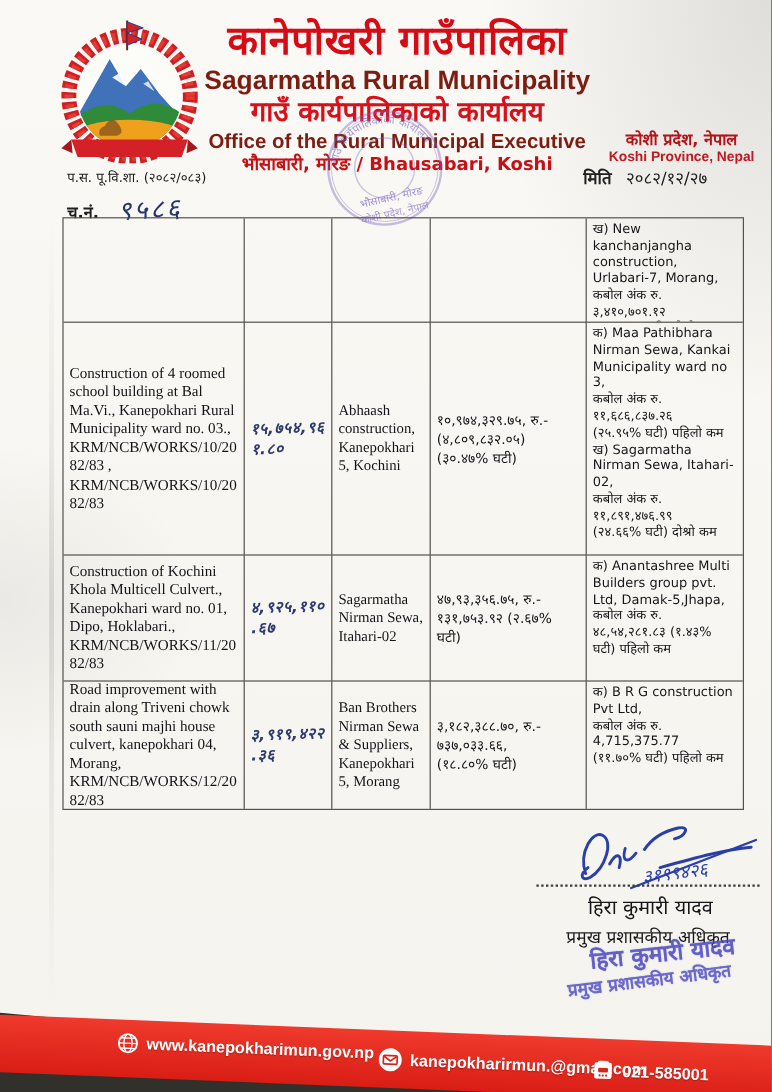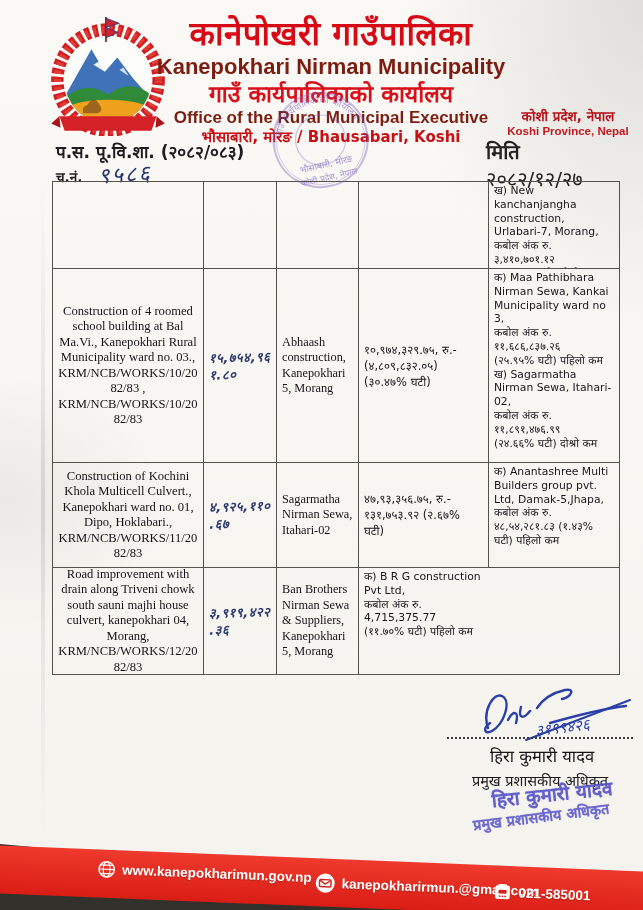--- a/index.html
+++ b/index.html
@@ -17,40 +17,40 @@
   .logo{position:absolute;left:46px;top:16px;width:124px;height:120px;}
   .titles{position:absolute;left:108px;top:14px;width:446px;text-align:center;}
   .t-np-main{font-family:"DejaVu Sans",sans-serif;font-weight:700;font-size:33px;line-height:40px;color:#d70b15;letter-spacing:.5px;}
   .t-en-main{font-family:"Liberation Sans",sans-serif;font-weight:700;font-size:22px;line-height:26px;color:#7c1d12;}
   .t-np-sub{font-family:"DejaVu Sans",sans-serif;font-weight:700;font-size:23px;line-height:28px;color:#d8101a;}
   .t-en-sub{font-family:"Liberation Sans",sans-serif;font-weight:700;font-size:17px;line-height:20px;color:#7c1d12;text-align:center;}
   .t-addr{font-family:"DejaVu Sans",sans-serif;font-weight:700;font-size:15px;line-height:19px;color:#c70f16;}
   .province{position:absolute;left:498px;top:107px;width:140px;text-align:center;}
   .prov-np{font-family:"DejaVu Sans",sans-serif;font-weight:700;font-size:13.5px;color:#b5121a;}
   .prov-en{font-family:"Liberation Sans",sans-serif;font-weight:700;font-size:11.5px;color:#c01820;}
-  .date-line{position:absolute;left:486px;top:138px;display:flex;
-    font-family:"DejaVu Sans",sans-serif;font-size:20px;color:#222;flex-direction:column;}
+  .date-line{position:absolute;left:486px;top:138px;display:flex;gap:12px;
+    font-family:"DejaVu Sans",sans-serif;font-size:14px;color:#222;}
   .date-line .lbl{font-weight:700;}
-  .ref1{position:absolute;left:56px;top:140px;font-family:"DejaVu Sans",sans-serif;font-weight:700;font-size:17px;color:#1d1d1f;}
+  .ref1{position:absolute;left:56px;top:140px;font-family:"DejaVu Sans",sans-serif;font-weight:400;font-size:11px;color:#1d1d1f;}
   .ref2{position:absolute;left:56px;top:158px;display:flex;align-items:baseline;gap:16px;}
   .ref2 .lbl{font-family:"DejaVu Sans",sans-serif;font-weight:700;font-size:13.5px;color:#1d1d1f;}
   .hand-big{font-family:"DejaVu Sans",sans-serif;font-style:italic;font-size:22px;color:#23366e;transform:rotate(-3deg);letter-spacing:2px;}
   .office-stamp{position:absolute;left:246px;top:84px;width:150px;height:122px;opacity:.8;pointer-events:none;}
 
   
   .tbl{position:absolute;left:52px;top:181px;width:566px;height:492px;
     display:grid;grid-template-columns:151px 73px 82px 130px 130px;
     grid-template-rows:87px 194px 105px 106px;
     border:1.3px solid #56524b;background:transparent;}
   .cell{border-right:1.3px solid #56524b;border-bottom:1.3px solid #56524b;
     padding:2px 5px;overflow:hidden;display:flex;flex-direction:column;justify-content:center;}
   .cell.c5{border-right:none;justify-content:flex-start;align-items:flex-end;}
   .cell.r4{border-bottom:none;}
   .cell-text{white-space:pre-line;overflow-wrap:anywhere;}
-  .proj{font:12.6px/15.5px "Liberation Serif","DejaVu Sans",serif;color:#141418;text-align:center;}
+  .proj{font:12.6px/15.5px "Liberation Serif","DejaVu Sans",serif;color:#141418;}
   .contr{font:12.3px/15.5px "Liberation Serif","DejaVu Sans",serif;color:#141418;}
   .amt{font-family:"DejaVu Sans",sans-serif;font-style:italic;font-weight:600;
     font-size:13px;line-height:17px;color:#2c3a6e;transform:rotate(-1.5deg);letter-spacing:.5px;}
   .bid{font-family:"DejaVu Sans",sans-serif;font-size:11.5px;line-height:16px;color:#17171b;}
   .others{font-family:"DejaVu Sans",sans-serif;font-size:10.8px;line-height:13.8px;color:#17171b;}
 
   
   .sig-scribble{position:absolute;left:478px;top:684px;width:160px;height:62px;}
   .sig-dotted{position:absolute;left:447px;top:733px;width:186px;border-bottom:2.5px dotted #3c3c3c;height:4px;}
   .sig-name{position:absolute;left:447px;top:744px;width:190px;text-align:center;
@@ -101,21 +101,21 @@
     </g>
     <path d="M13,97 L107,97 L102,111 L18,111 Z" fill="#d42127"></path>
     <path d="M13,97 L5,104 L14,108 Z" fill="#a8151b"></path>
     <path d="M107,97 L115,104 L106,108 Z" fill="#a8151b"></path>
     <path d="M58,1 l0,24" stroke="#7a1d12" stroke-width="1.6"></path>
     <path d="M58,2 l13,5 -13,4 12,5 -12,5 z" fill="#d42127" stroke="#1d3f8f" stroke-width=".8"></path>
   </svg>
 
   <div class="titles">
     <div class="t-np-main">कानेपोखरी गाउँपालिका</div>
-    <div class="t-en-main">Kanepokhari Nirman Municipality</div>
+    <div class="t-en-main">Sagarmatha Rural Municipality</div>
     <div class="t-np-sub">गाउँ कार्यपालिकाको कार्यालय</div>
     <div class="t-en-sub">Office of the Rural Municipal Executive</div>
     <div class="t-addr">भौसाबारी, मोरङ / Bhausabari, Koshi</div>
   </div>
 
   <svg class="office-stamp" viewBox="0 0 150 122">
     <g transform="rotate(-13 75 58)">
       <circle cx="75" cy="56" r="47" fill="none" stroke="#7a5fc0" stroke-width="2" opacity=".5"></circle>
       <circle cx="75" cy="56" r="44.5" fill="none" stroke="#7a5fc0" stroke-width=".7" opacity=".5"></circle>
       <circle cx="75" cy="56" r="25" fill="none" stroke="#7a5fc0" stroke-width="1.2" opacity=".45"></circle>
@@ -165,21 +165,21 @@
 
     <div class="cell c1 r2">
         <div class="cell-text proj">Construction of 4 roomed school building at Bal Ma.Vi.,  Kanepokhari Rural Municipality ward no. 03.,
 KRM/NCB/WORKS/10/2082/83 ,
 KRM/NCB/WORKS/10/2082/83</div>
       </div>
     <div class="cell c2 r2">
         <div class="cell-text amt">१५,७५४,९६१.८०</div>
       </div>
     <div class="cell c3 r2">
-        <div class="cell-text contr">Abhaash construction, Kanepokhari 5, Morang</div>
+        <div class="cell-text contr">Abhaash construction, Kanepokhari 5, Kochini</div>
       </div>
     <div class="cell c4 r2">
         <div class="cell-text bid">१०,९७४,३२९.७५, रु.-
 (४,८०९,८३२.०५)
 (३०.४७% घटी)</div>
       </div>
     <div class="cell c5 r2">
         <div class="cell-text others">क) Maa Pathibhara Nirman Sewa, Kankai Municipality ward no 3,
 कबोल अंक रु.
 ११,६८६,८३७.२६
@@ -212,20 +212,25 @@
 
     <div class="cell c1 r4">
         <div class="cell-text proj">Road improvement with drain along Triveni chowk south  sauni majhi house culvert, kanepokhari 04, Morang,
 KRM/NCB/WORKS/12/2082/83</div>
       </div>
     <div class="cell c2 r4">
         <div class="cell-text amt">३,९१९,४२२.३६</div>
       </div>
     <div class="cell c3 r4">
         <div class="cell-text contr">Ban Brothers Nirman Sewa &amp; Suppliers, Kanepokhari 5, Morang</div>
+      </div>
+    <div class="cell c4 r4">
+        <div class="cell-text bid">३,१८२,३८८.७०, रु.-
+७३७,०३३.६६,
+(१८.८०% घटी)</div>
       </div>
     <div class="cell c5 r4">
         <div class="cell-text others">क) B R G construction Pvt Ltd,
 कबोल अंक रु.
 4,715,375.77
 (११.७०% घटी) पहिलो कम</div>
       </div>
   </div>
 
   <svg class="sig-scribble" viewBox="0 0 160 62">

